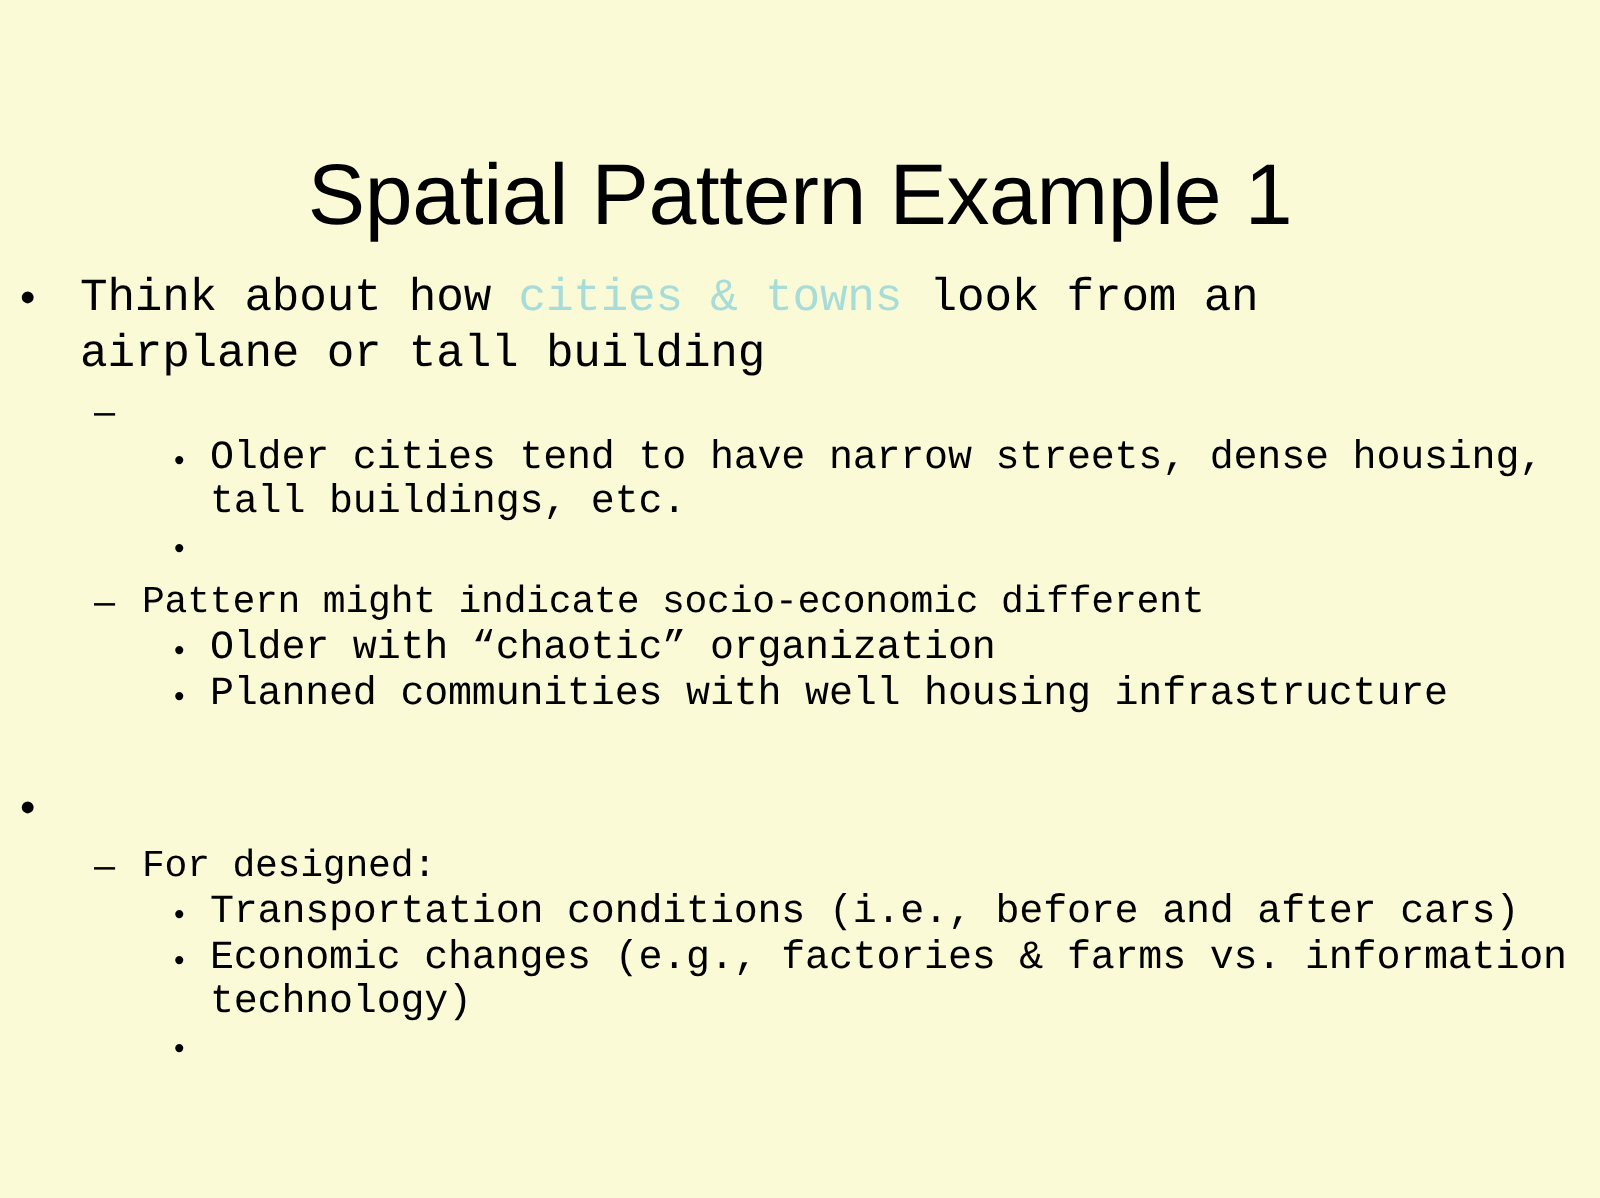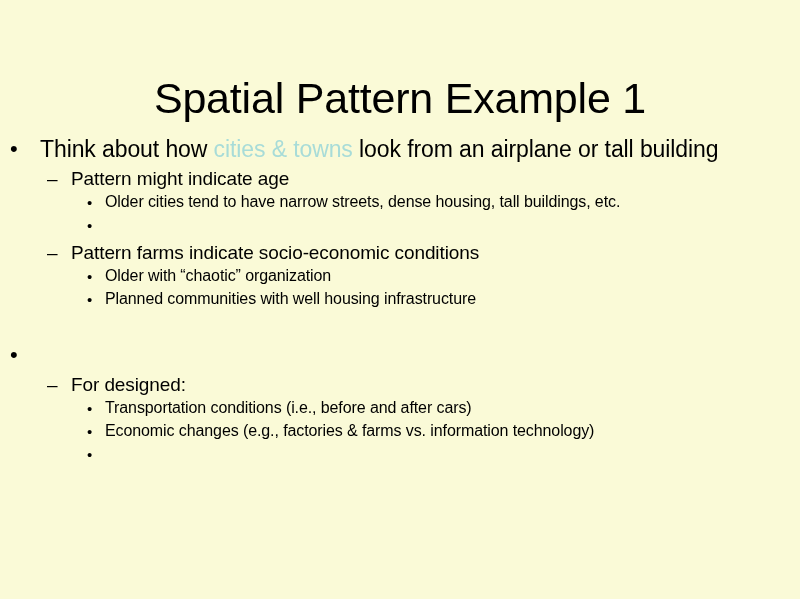--- a/index.html
+++ b/index.html
@@ -46,20 +46,21 @@
     display: flex;
     align-items: flex-start;
   }
   .marker {
     flex: 0 0 auto;
     text-align: left;
     color: #000000;
   }
   .text {
     flex: 1 1 auto;
+    font-family: Liberation Mono, monospace;
   }
 
   
   .lvl1 {
     margin-top: 0;
   }
   .lvl1 .marker {
     width: 30px;
     margin-left: 10px;
     font-size: 22px;
@@ -87,21 +88,21 @@
   }
 
   
   .lvl3 .marker {
     width: 18px;
     margin-left: 87px;
     font-size: 15px;
     line-height: 23px;
   }
   .lvl3 .text {
-    font-size: 16px;
+    font-size: 20px;
     line-height: 22px;
     max-width: 680px;
     letter-spacing: -0.1px;
   }
 
   .gap-block {
     height: 30px;
   }
   .sub-gap {
     height: 3px;
@@ -121,37 +122,36 @@
 
     <div class="row lvl1">
       <span class="marker">•</span>
       <span class="text"><span>Think about how </span><span class="highlight">cities &amp; towns</span><span> look from an airplane or tall building</span></span>
     </div>
 
     <div class="sub-gap"></div>
 
     <div class="row lvl2">
       <span class="marker">–</span>
-      <span class="text">Pattern might indicate age</span>
     </div>
 
     <div class="row lvl3">
       <span class="marker">•</span>
       <span class="text">Older cities tend to have narrow streets, dense housing, tall buildings, etc.</span>
     </div>
 
     <div class="row lvl3">
       <span class="marker">•</span>
     </div>
 
     <div class="sub-gap"></div>
 
     <div class="row lvl2">
       <span class="marker">–</span>
-      <span class="text">Pattern farms indicate socio-economic conditions</span>
+      <span class="text">Pattern might indicate socio-economic different</span>
     </div>
 
     <div class="row lvl3">
       <span class="marker">•</span>
       <span class="text">Older with “chaotic” organization</span>
     </div>
 
     <div class="row lvl3">
       <span class="marker">•</span>
       <span class="text">Planned communities with well housing infrastructure</span>

